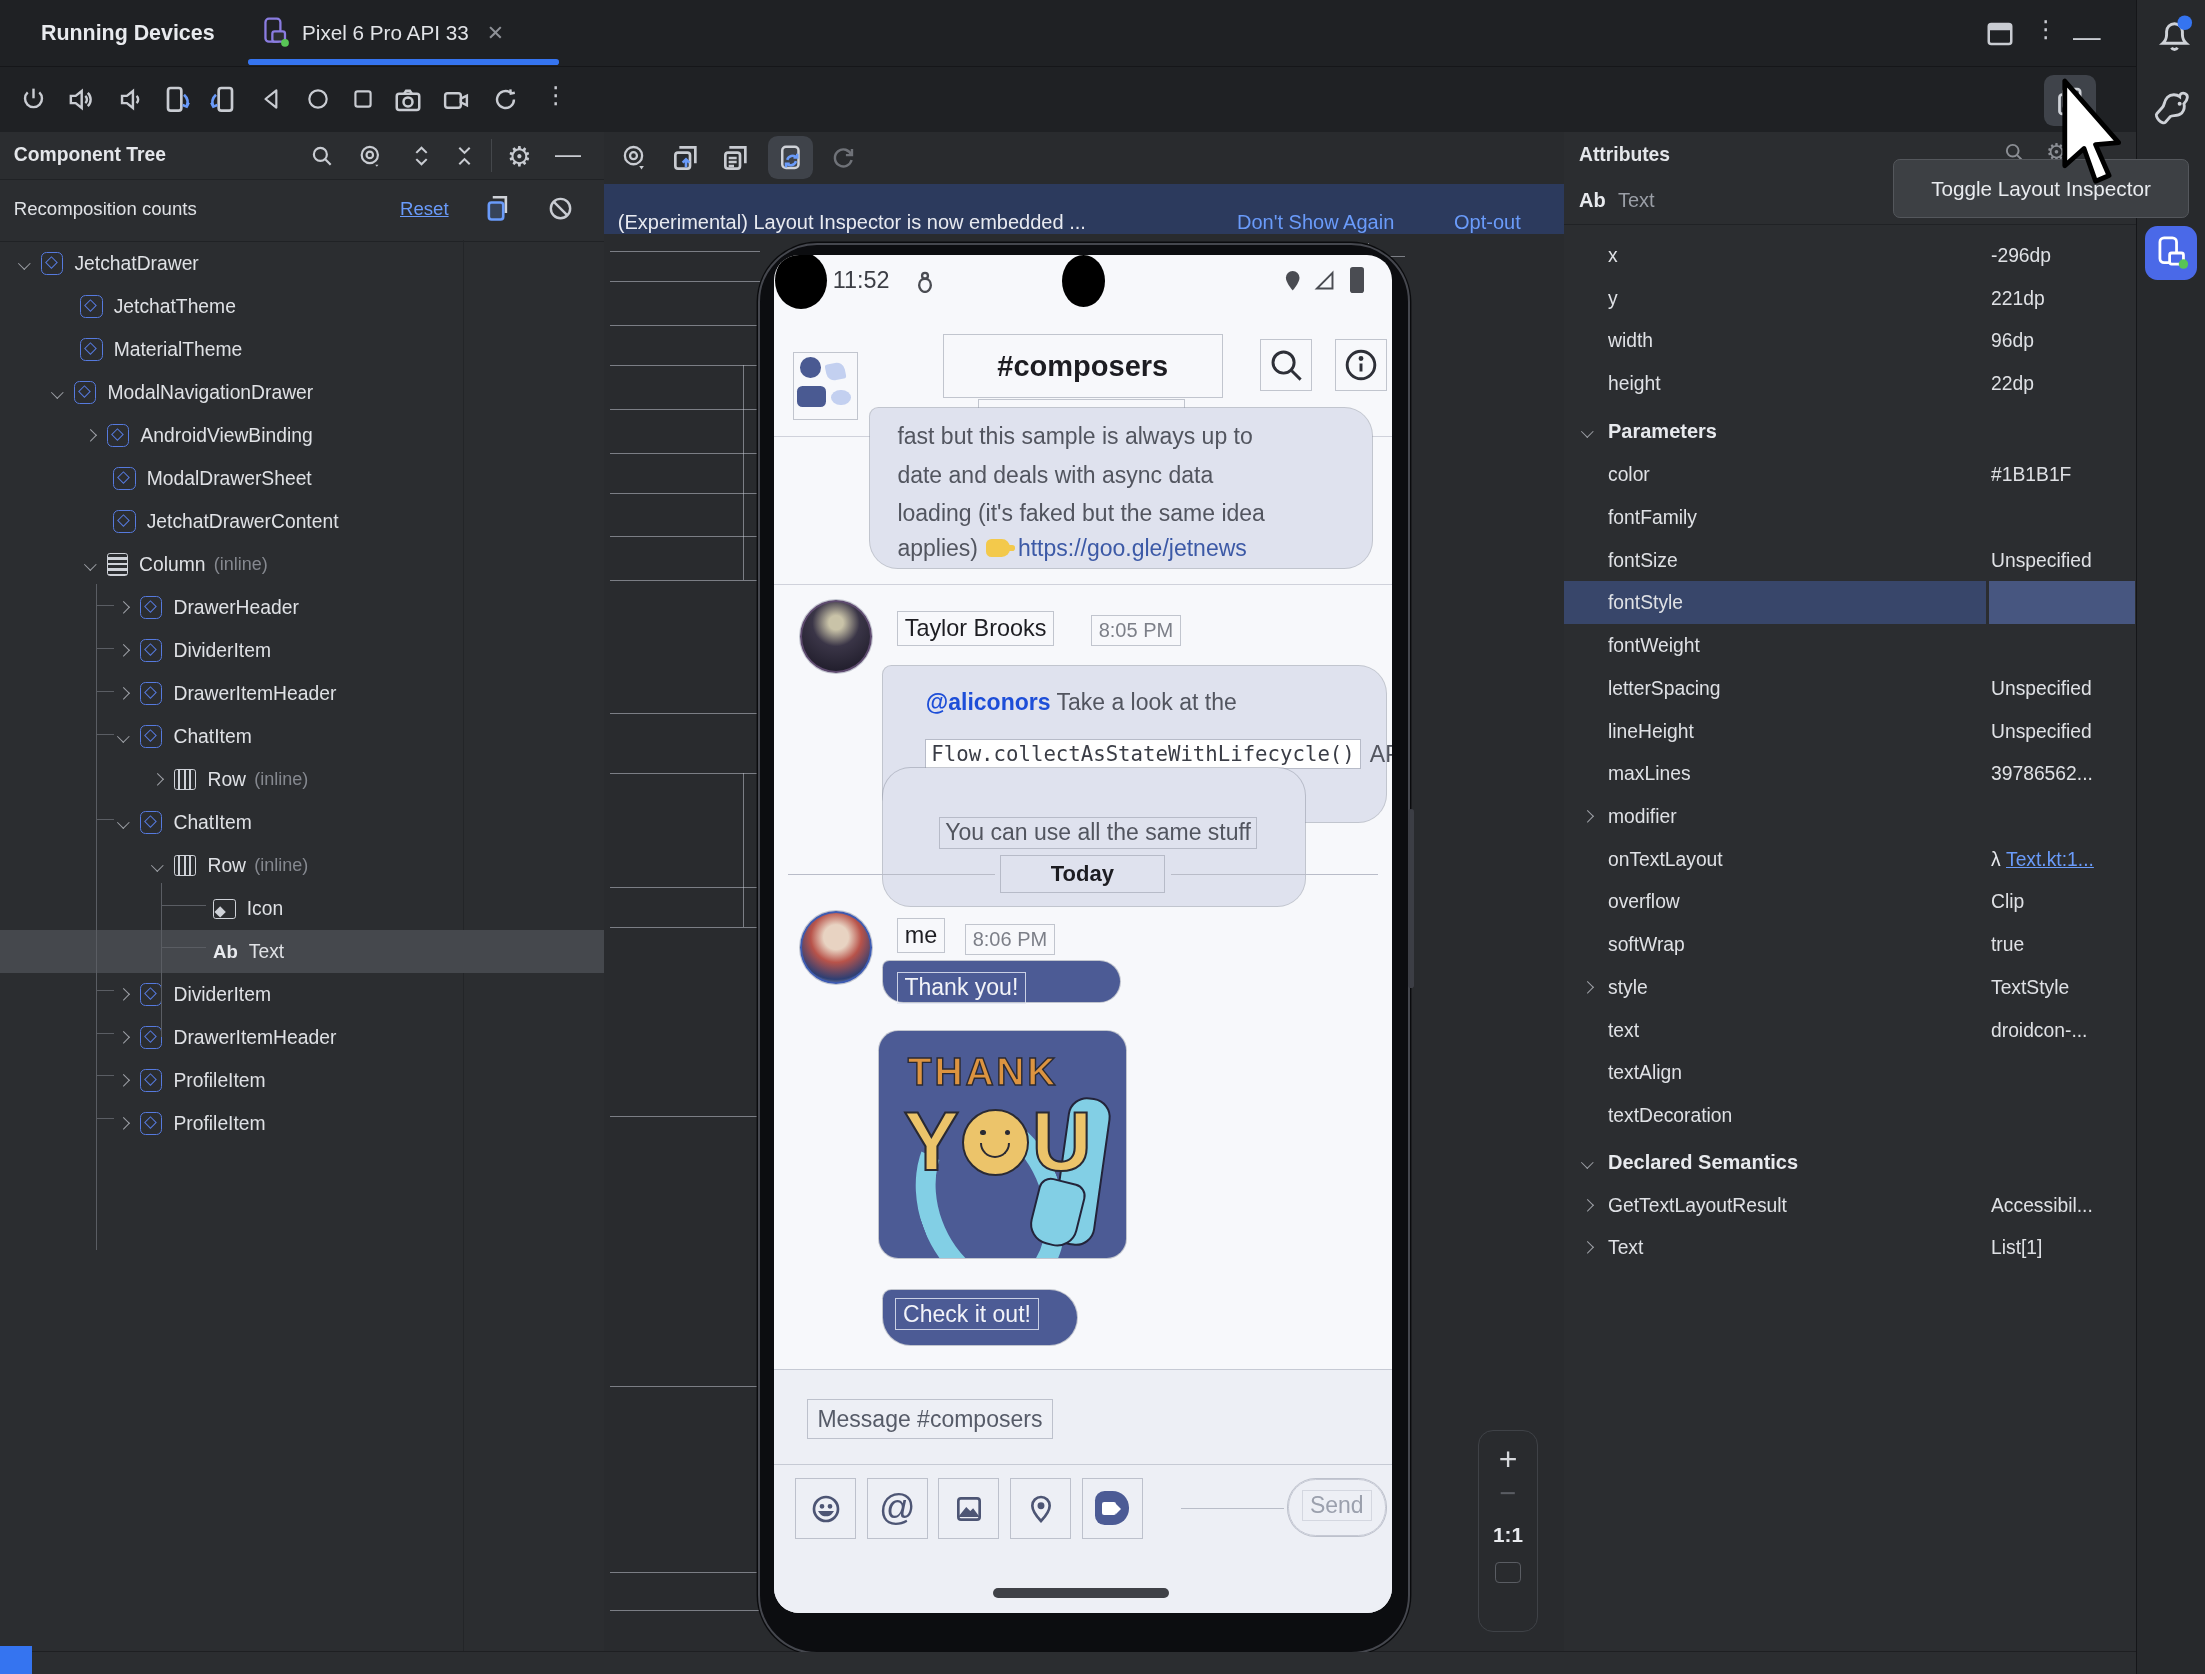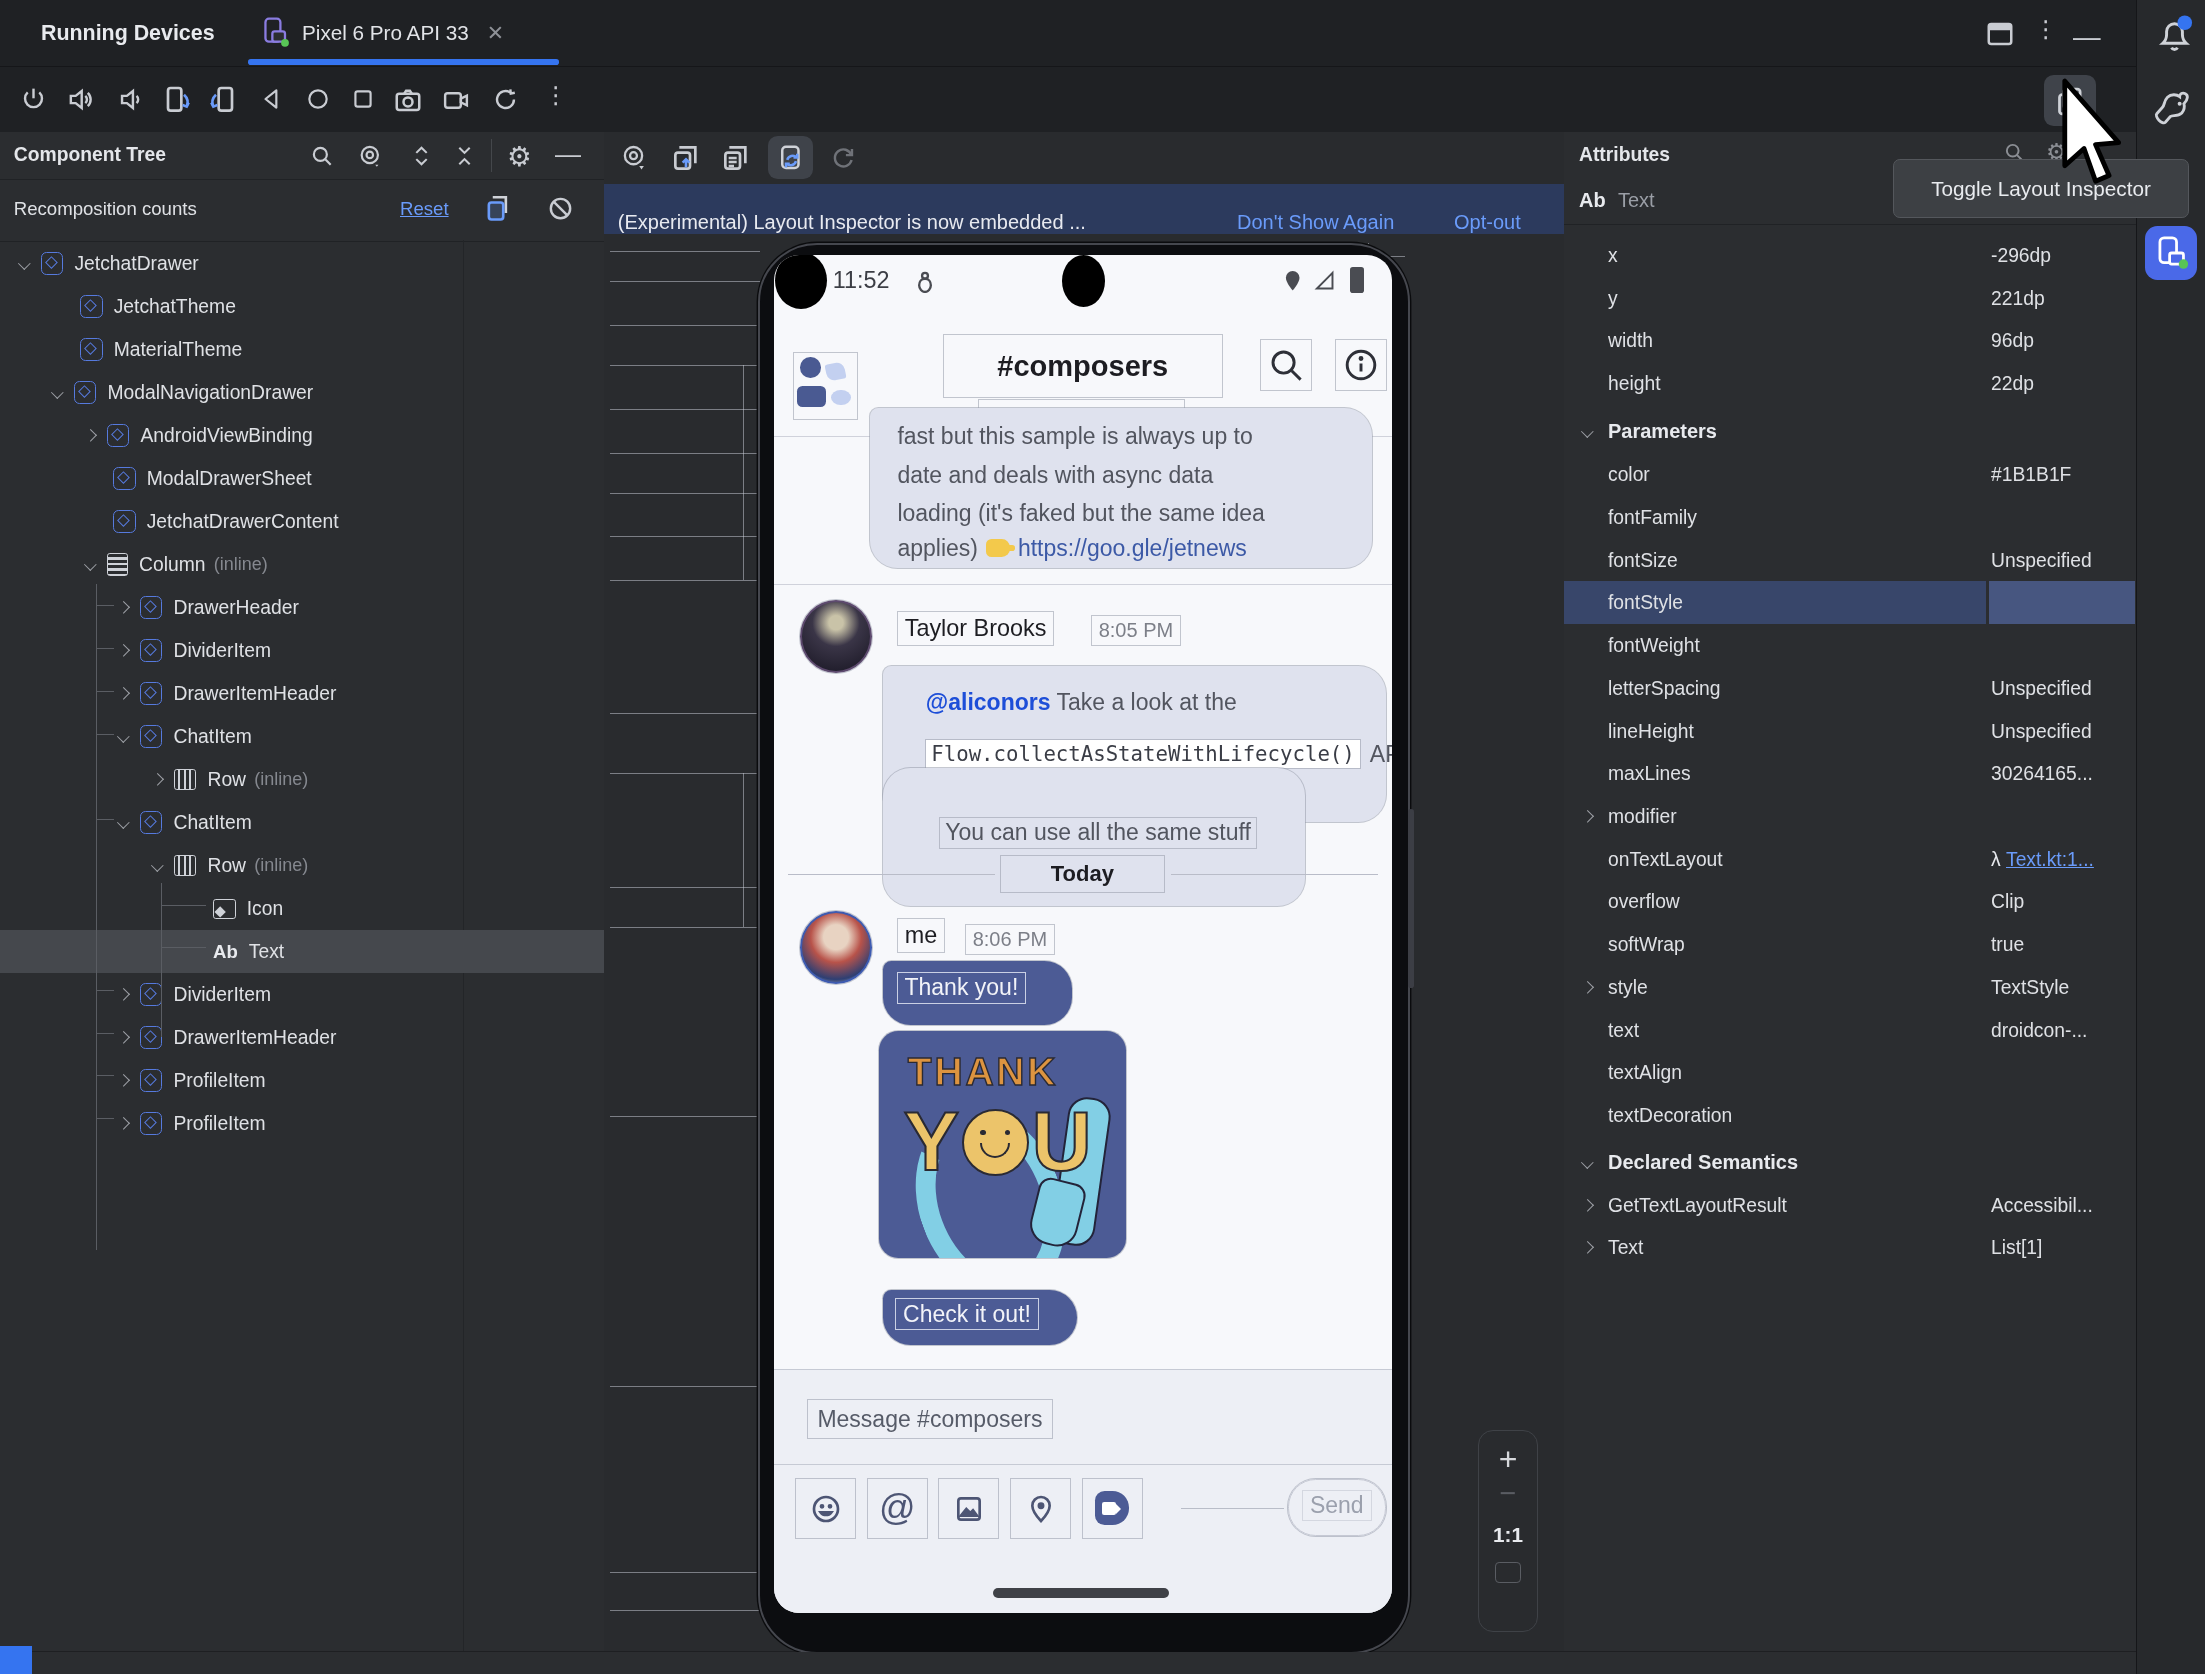--- a/index.html
+++ b/index.html
@@ -471,21 +471,21 @@
           <div class="abs ob" style="left:40px;top:50px;padding:1.4px 5.5px;margin-left:17px;">You can use all the same stuff</div>
         </div>
 
         <div class="abs" style="left:13.8px;top:619px;width:207px;height:1.4px;background:#b9bcc8;"></div>
         <div class="abs ob dk" style="left:227px;top:601px;width:163px;height:36px;text-align:center;font-weight:bold;font-size:22px;line-height:36px;">Today</div>
         <div class="abs" style="left:397px;top:619px;width:207px;height:1.4px;background:#b9bcc8;"></div>
 
         <div class="avatar ob" style="left:26px;top:656px;border:2.1px solid #3e5bb0;background:radial-gradient(circle at 50% 35%,#e8d3c2 22%,#b8534a 45%,#2e3f73 75%,#dfe3ee 100%);"></div>
         <div class="abs ob msg-name" style="left:124px;top:664px;padding:2.8px 6.9px;">me</div>
         <div class="abs ob msg-time" style="left:192px;top:670px;padding:2.8px 6.9px;">8:06 PM</div>
-        <div class="bubble navy ob" style="left:109px;top:706px;width:189px;height:64px;border-radius:8.3px 27.6px 27.6px 27.6px;">
+        <div class="bubble navy ob" style="left:109px;top:706px;width:189px;height:41px;border-radius:8.3px 27.6px 27.6px 27.6px;padding-left:48px;">
           <span class="abs selbox" style="left:13.8px;top:11px;">Thank you!</span>
         </div>
 
         <div class="abs navy ob" style="left:105px;top:776px;width:247px;height:227px;border-radius:19.3px;background:#4c5b95;overflow:hidden;">
           <div class="abs" style="left:40px;top:76px;width:103px;height:152px;border:20.7px solid #82cfe5;border-radius:50%;border-top-color:transparent;transform:rotate(-20deg);"></div>
           <div class="abs" style="left:181px;top:66px;width:39px;height:145px;background:#82cfe5;border-radius:19.3px;transform:rotate(8deg);border:2.1px solid #23243a;"></div>
           <div class="abs" style="left:29px;top:19.3px;font-size:39px;font-weight:bold;color:#dd9440;letter-spacing:2.8px;-webkit-text-stroke:1.4px #2a2a33;">THANK</div>
           <div class="abs row-center" style="left:25px;top:63px;">
             <span style="font-size:83px;font-weight:bold;color:#ecc46a;-webkit-text-stroke:2.1px #2a2a33;">Y</span>
             <span style="display:inline-block;width:63px;height:63px;background:#ecc46a;border:2.8px solid #2a2a33;border-radius:50%;margin:0 2.8px;position:relative;">
@@ -604,21 +604,21 @@
         <div class="arow" style="top: 535px;">
           <span style="position: absolute; left: 44px;">letterSpacing</span>
           <span class="val"><span>Unspecified</span></span>
         </div>
         <div class="arow" style="top: 578px;">
           <span style="position: absolute; left: 44px;">lineHeight</span>
           <span class="val"><span>Unspecified</span></span>
         </div>
         <div class="arow" style="top: 620px;">
           <span style="position: absolute; left: 44px;">maxLines</span>
-          <span class="val"><span>30264165...</span></span>
+          <span class="val"><span>39786562...</span></span>
         </div>
         <div class="arow" style="top: 663px;">
           <span class="chev closed" style="position: absolute; left: 19.3px;"></span>
           <span style="position: absolute; left: 44px;">modifier</span>
         </div>
         <div class="arow" style="top: 706px;">
           <span style="position: absolute; left: 44px;">onTextLayout</span>
           <span class="val"><span class="lam">λ </span><span class="vlink">Text.kt:1...</span></span>
         </div>
         <div class="arow" style="top: 748px;">

